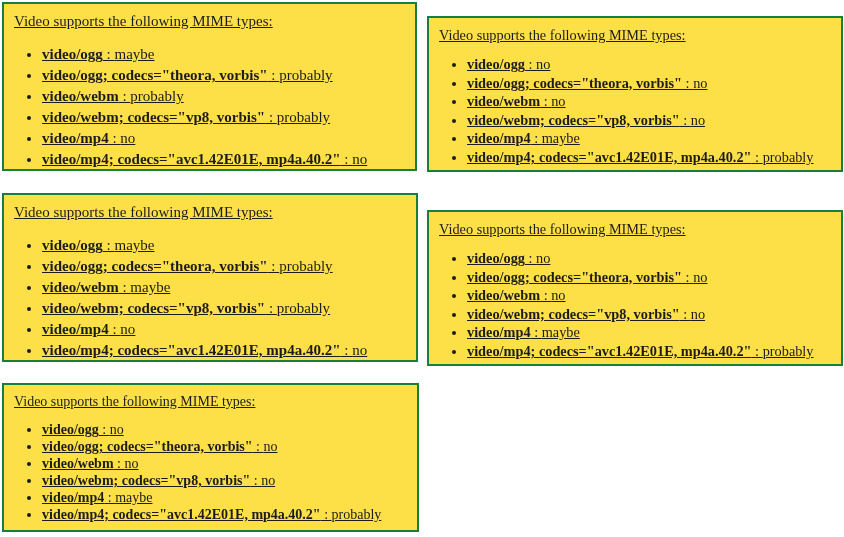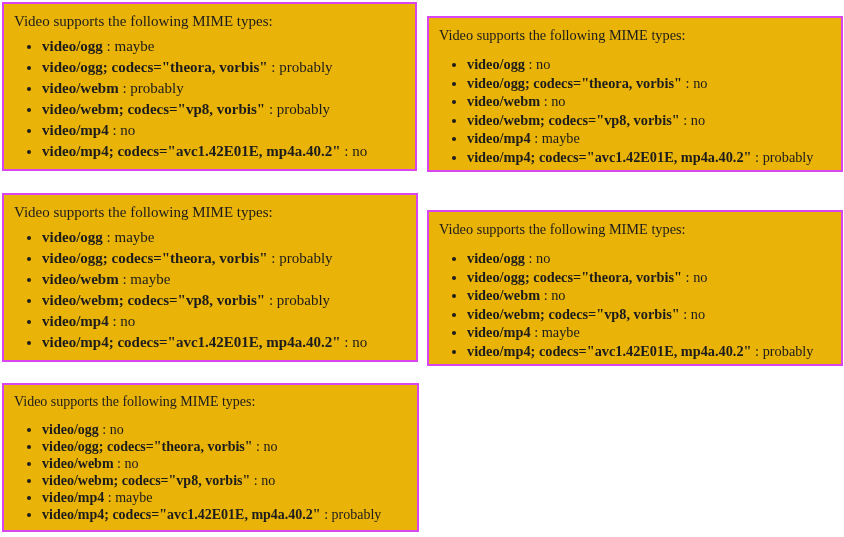--- a/index.html
+++ b/index.html
@@ -10,40 +10,41 @@
     width: 844px;
     height: 537px;
     position: relative;
     background: #ffffff;
     font-family: "Liberation Serif", "DejaVu Serif", serif;
     color: #1c1c1c;
     overflow: hidden;
   }
   .panel {
     position: absolute;
-    background: #eab308;
-    border: 2px solid #d946ef;
+    background: #fde047;
+    border: 2px solid #15803d;
     box-sizing: border-box;
     overflow: hidden;
+    text-decoration: underline;
   }
   .panel .title {
     padding: 9px 10px 0 10px;
   }
   .panel ul {
     margin: 0;
     padding-left: 38px;
     list-style-type: disc;
   }
   .panel li b {
     font-weight: bold;
   }
 
   
   .roomy { font-size: 15px; }
-  .roomy ul { margin-top: 6px; }
+  .roomy ul { margin-top: 14px; }
   .roomy li { line-height: 21px; }
 
   
   .dense { font-size: 14.3px; }
   .dense ul { margin-top: 11px; }
   .dense li { line-height: 18.6px; }
 
   
   .compact { font-size: 14px; }
   .compact ul { margin-top: 11px; }

